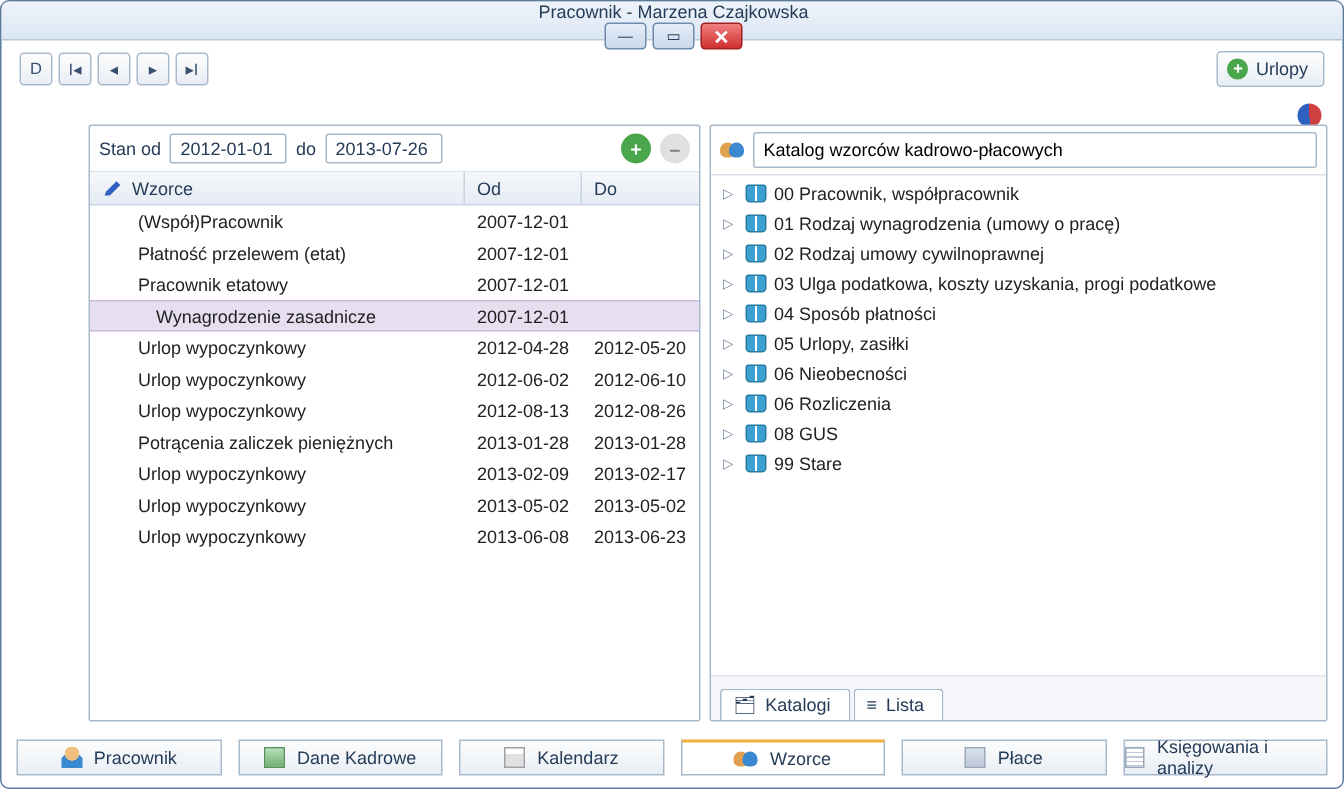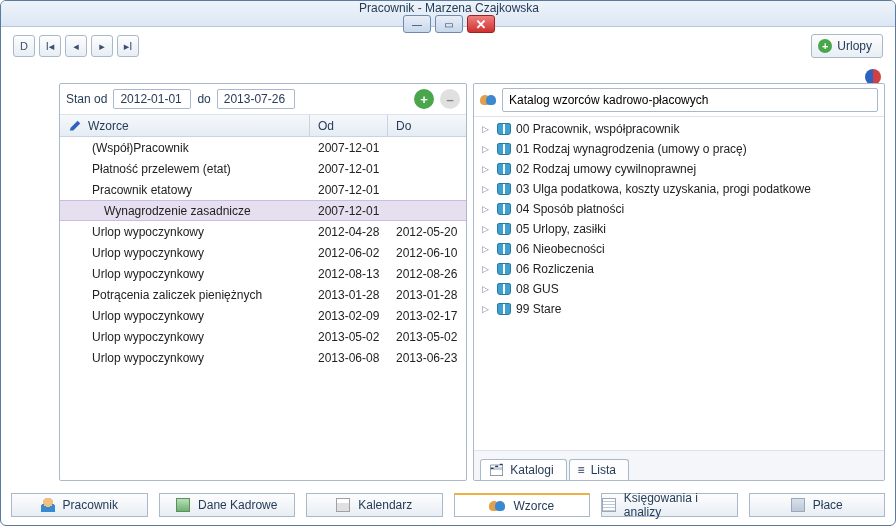--- a/index.html
+++ b/index.html
@@ -414,21 +414,21 @@
     </div>
     <div class="bottom-tab">
       <span class="bt-icon bt-cal"></span>
       <span>Kalendarz</span>
     </div>
     <div class="bottom-tab active">
       <span class="people-icon"></span>
       <span>Wzorce</span>
     </div>
     <div class="bottom-tab">
+      <span class="bt-icon bt-calc"></span>
+      <span>Płace</span>
+    </div>
+    <div class="bottom-tab">
       <span class="bt-icon bt-table"></span>
       <span>Księgowania i analizy</span>
     </div>
-    <div class="bottom-tab">
-      <span class="bt-icon bt-calc"></span>
-      <span>Płace</span>
-    </div>
   </div>
 </div>
 
 </body></html>

